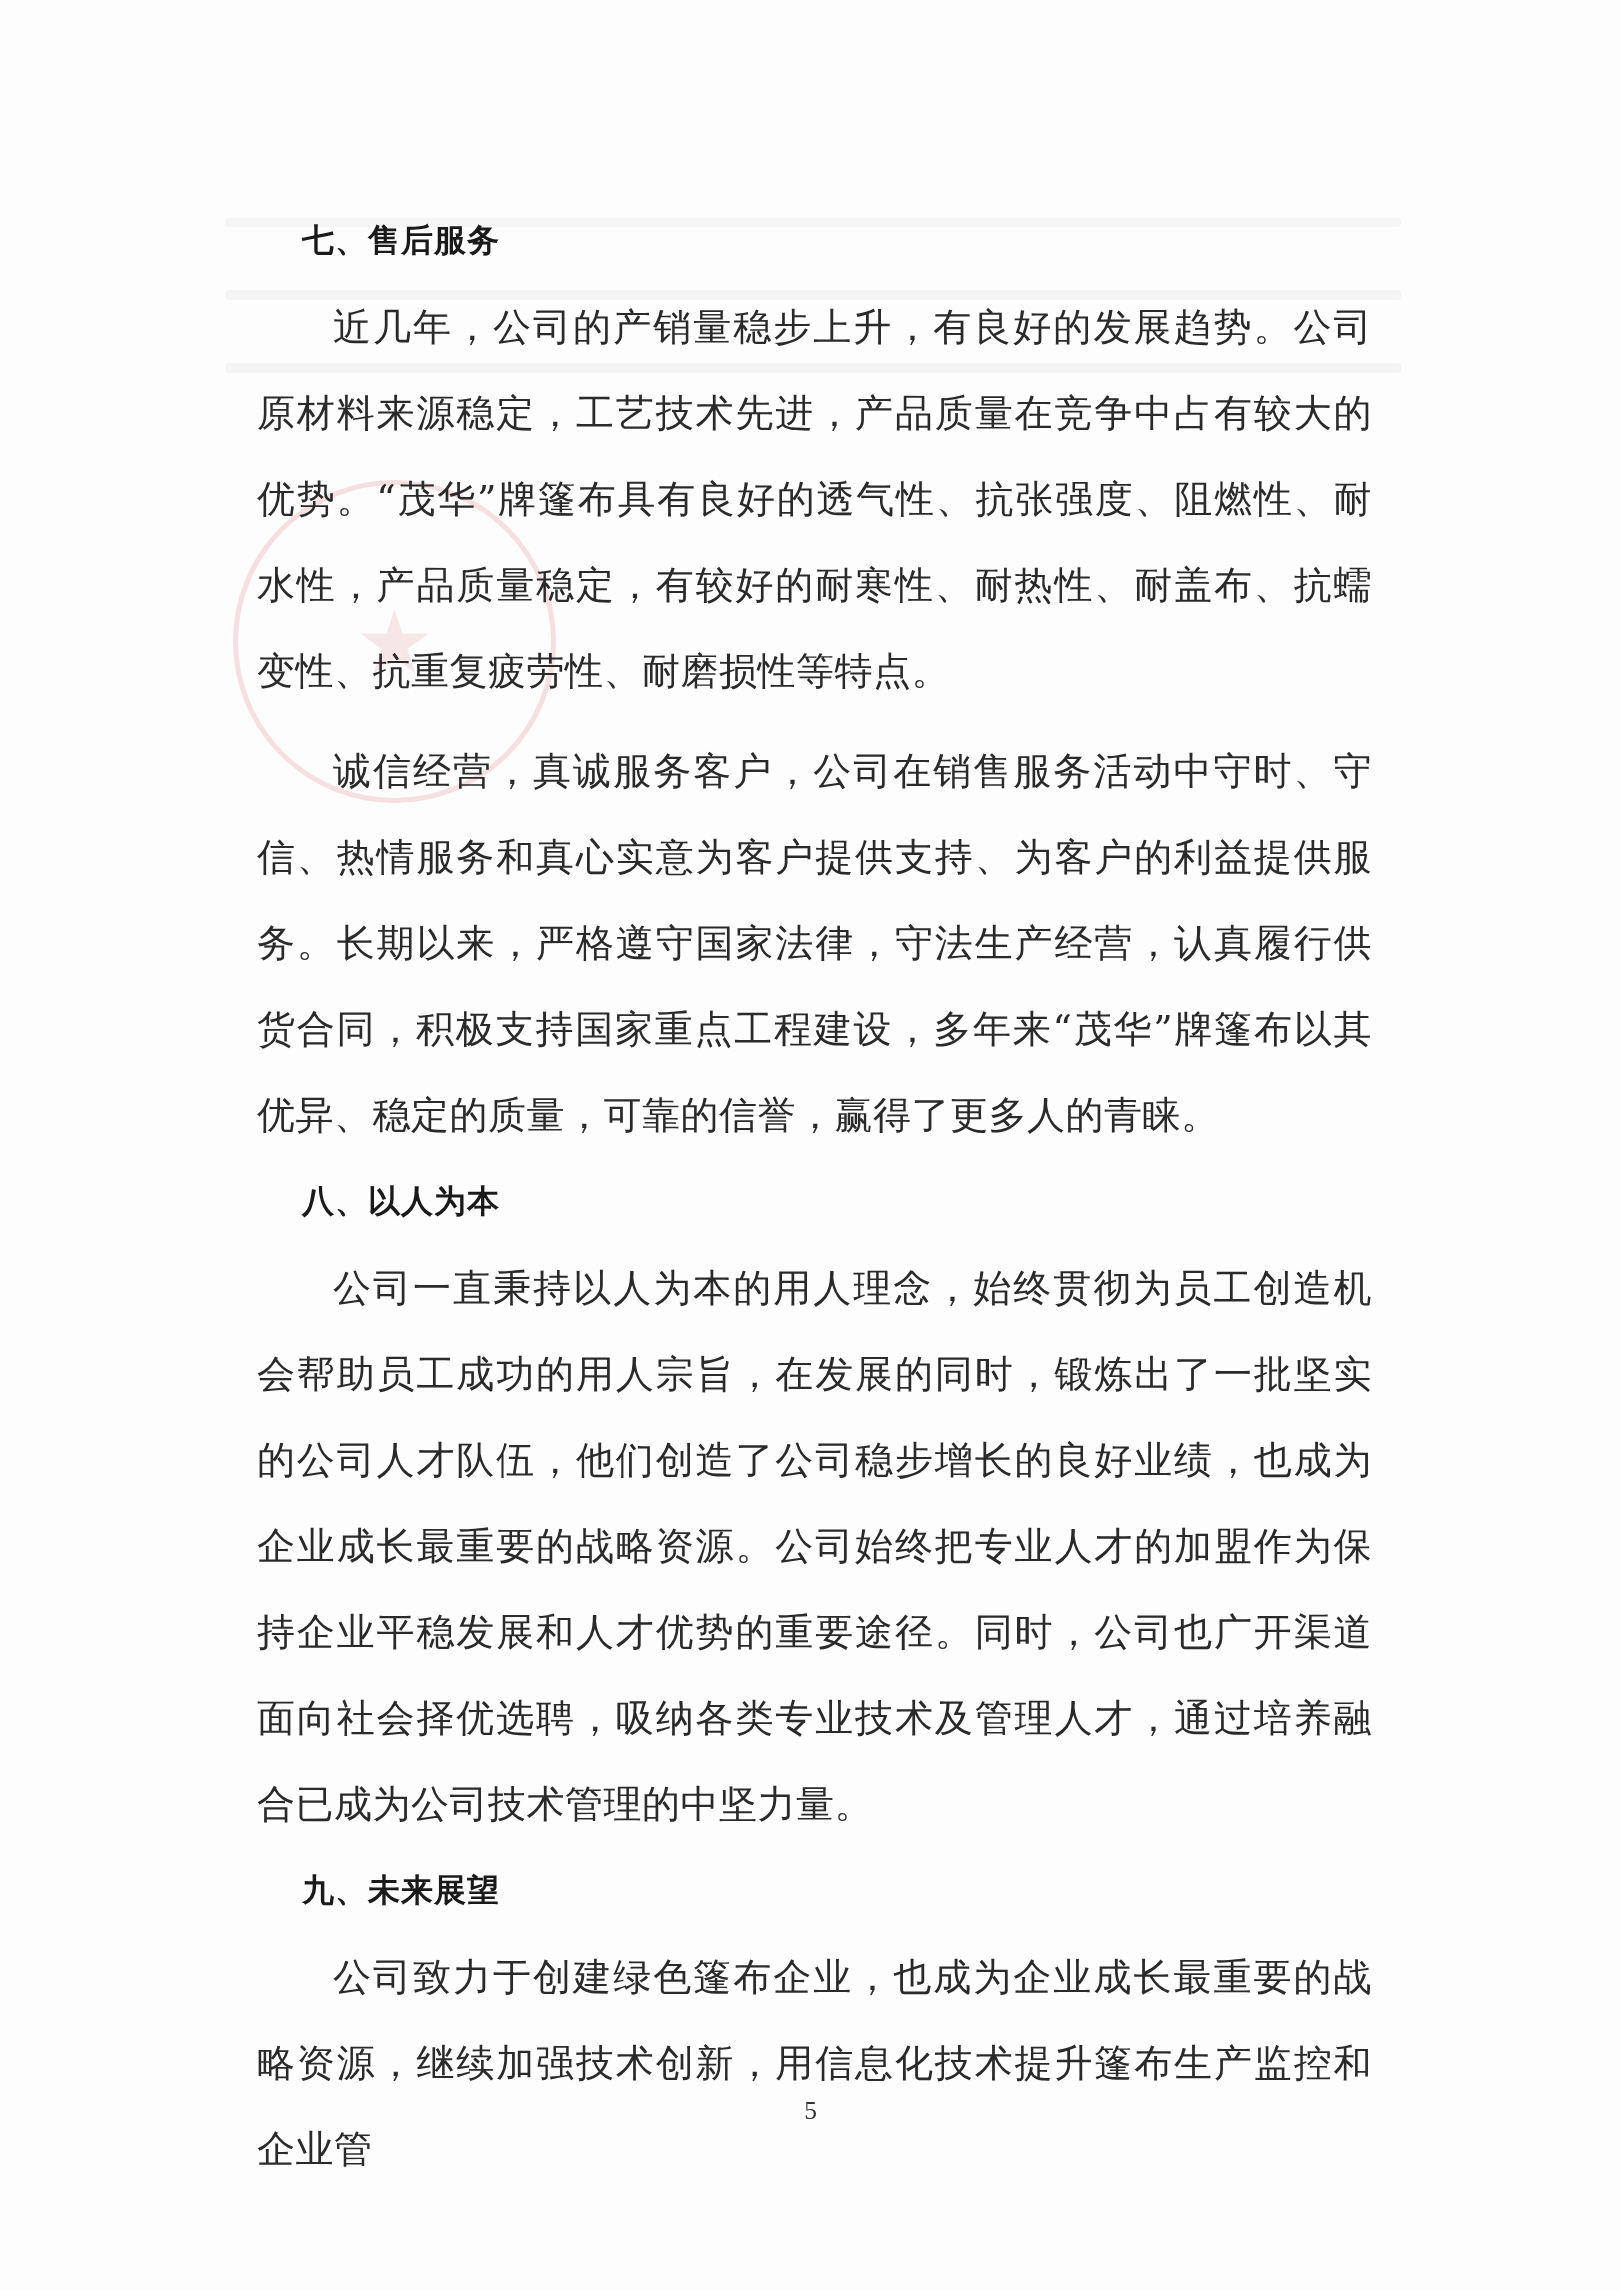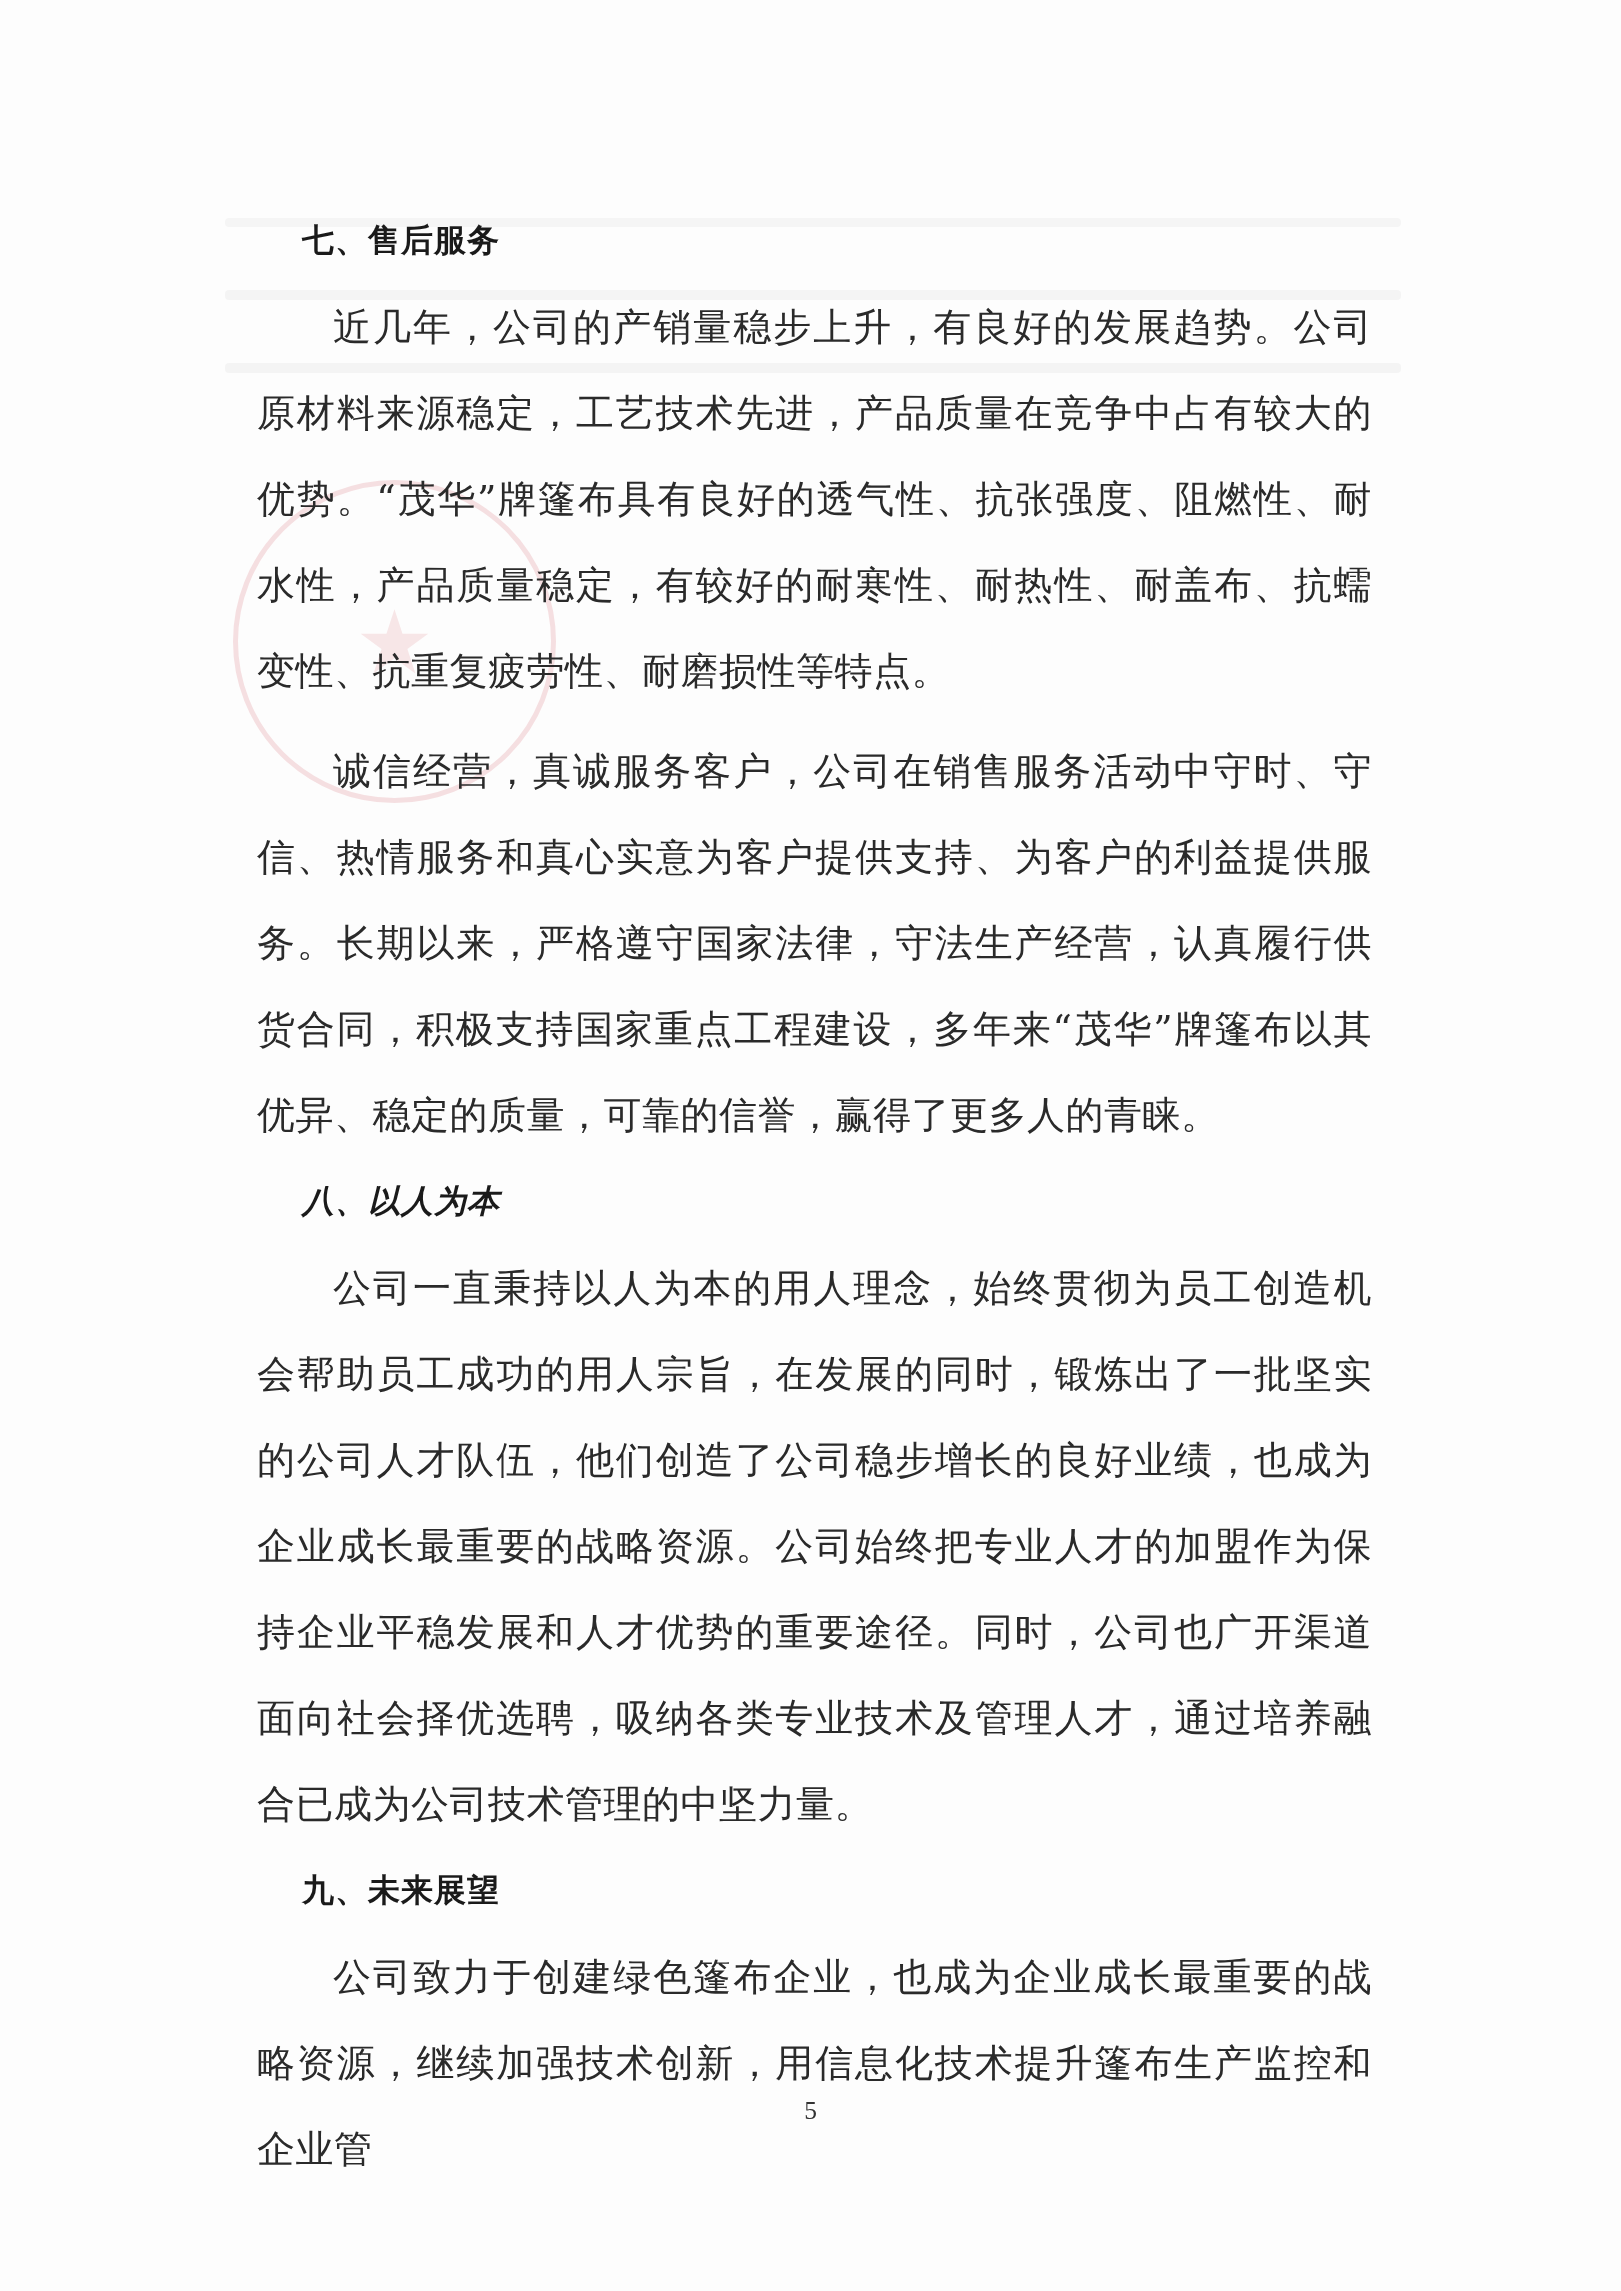--- a/index.html
+++ b/index.html
@@ -74,21 +74,21 @@
       font-size: 38px;
       line-height: 86px;
       text-indent: 2em;
       text-align: justify;
       letter-spacing: 0.5px;
       color: #2a2a2a;
     }
     .h7 { margin-bottom: 15.7px; }
     .p7a { margin-top: 0; }
     .p7b { margin-top: 23.5px; }
-    .h8 { margin-top: 13.7px; margin-bottom: 21.6px; font-style: italic; }
+    .h8 { margin-top: 13.7px; margin-bottom: 21.6px; }
     .h9 { margin-top: 33px; margin-bottom: 21.6px; }
     .page-number {
       position: absolute;
       left: 0; width: 1621px;
       top: 2096px;
       text-align: center;
       font-family: "Liberation Serif", "DejaVu Serif", serif;
       font-size: 25.5px;
       color: #333;
     }

